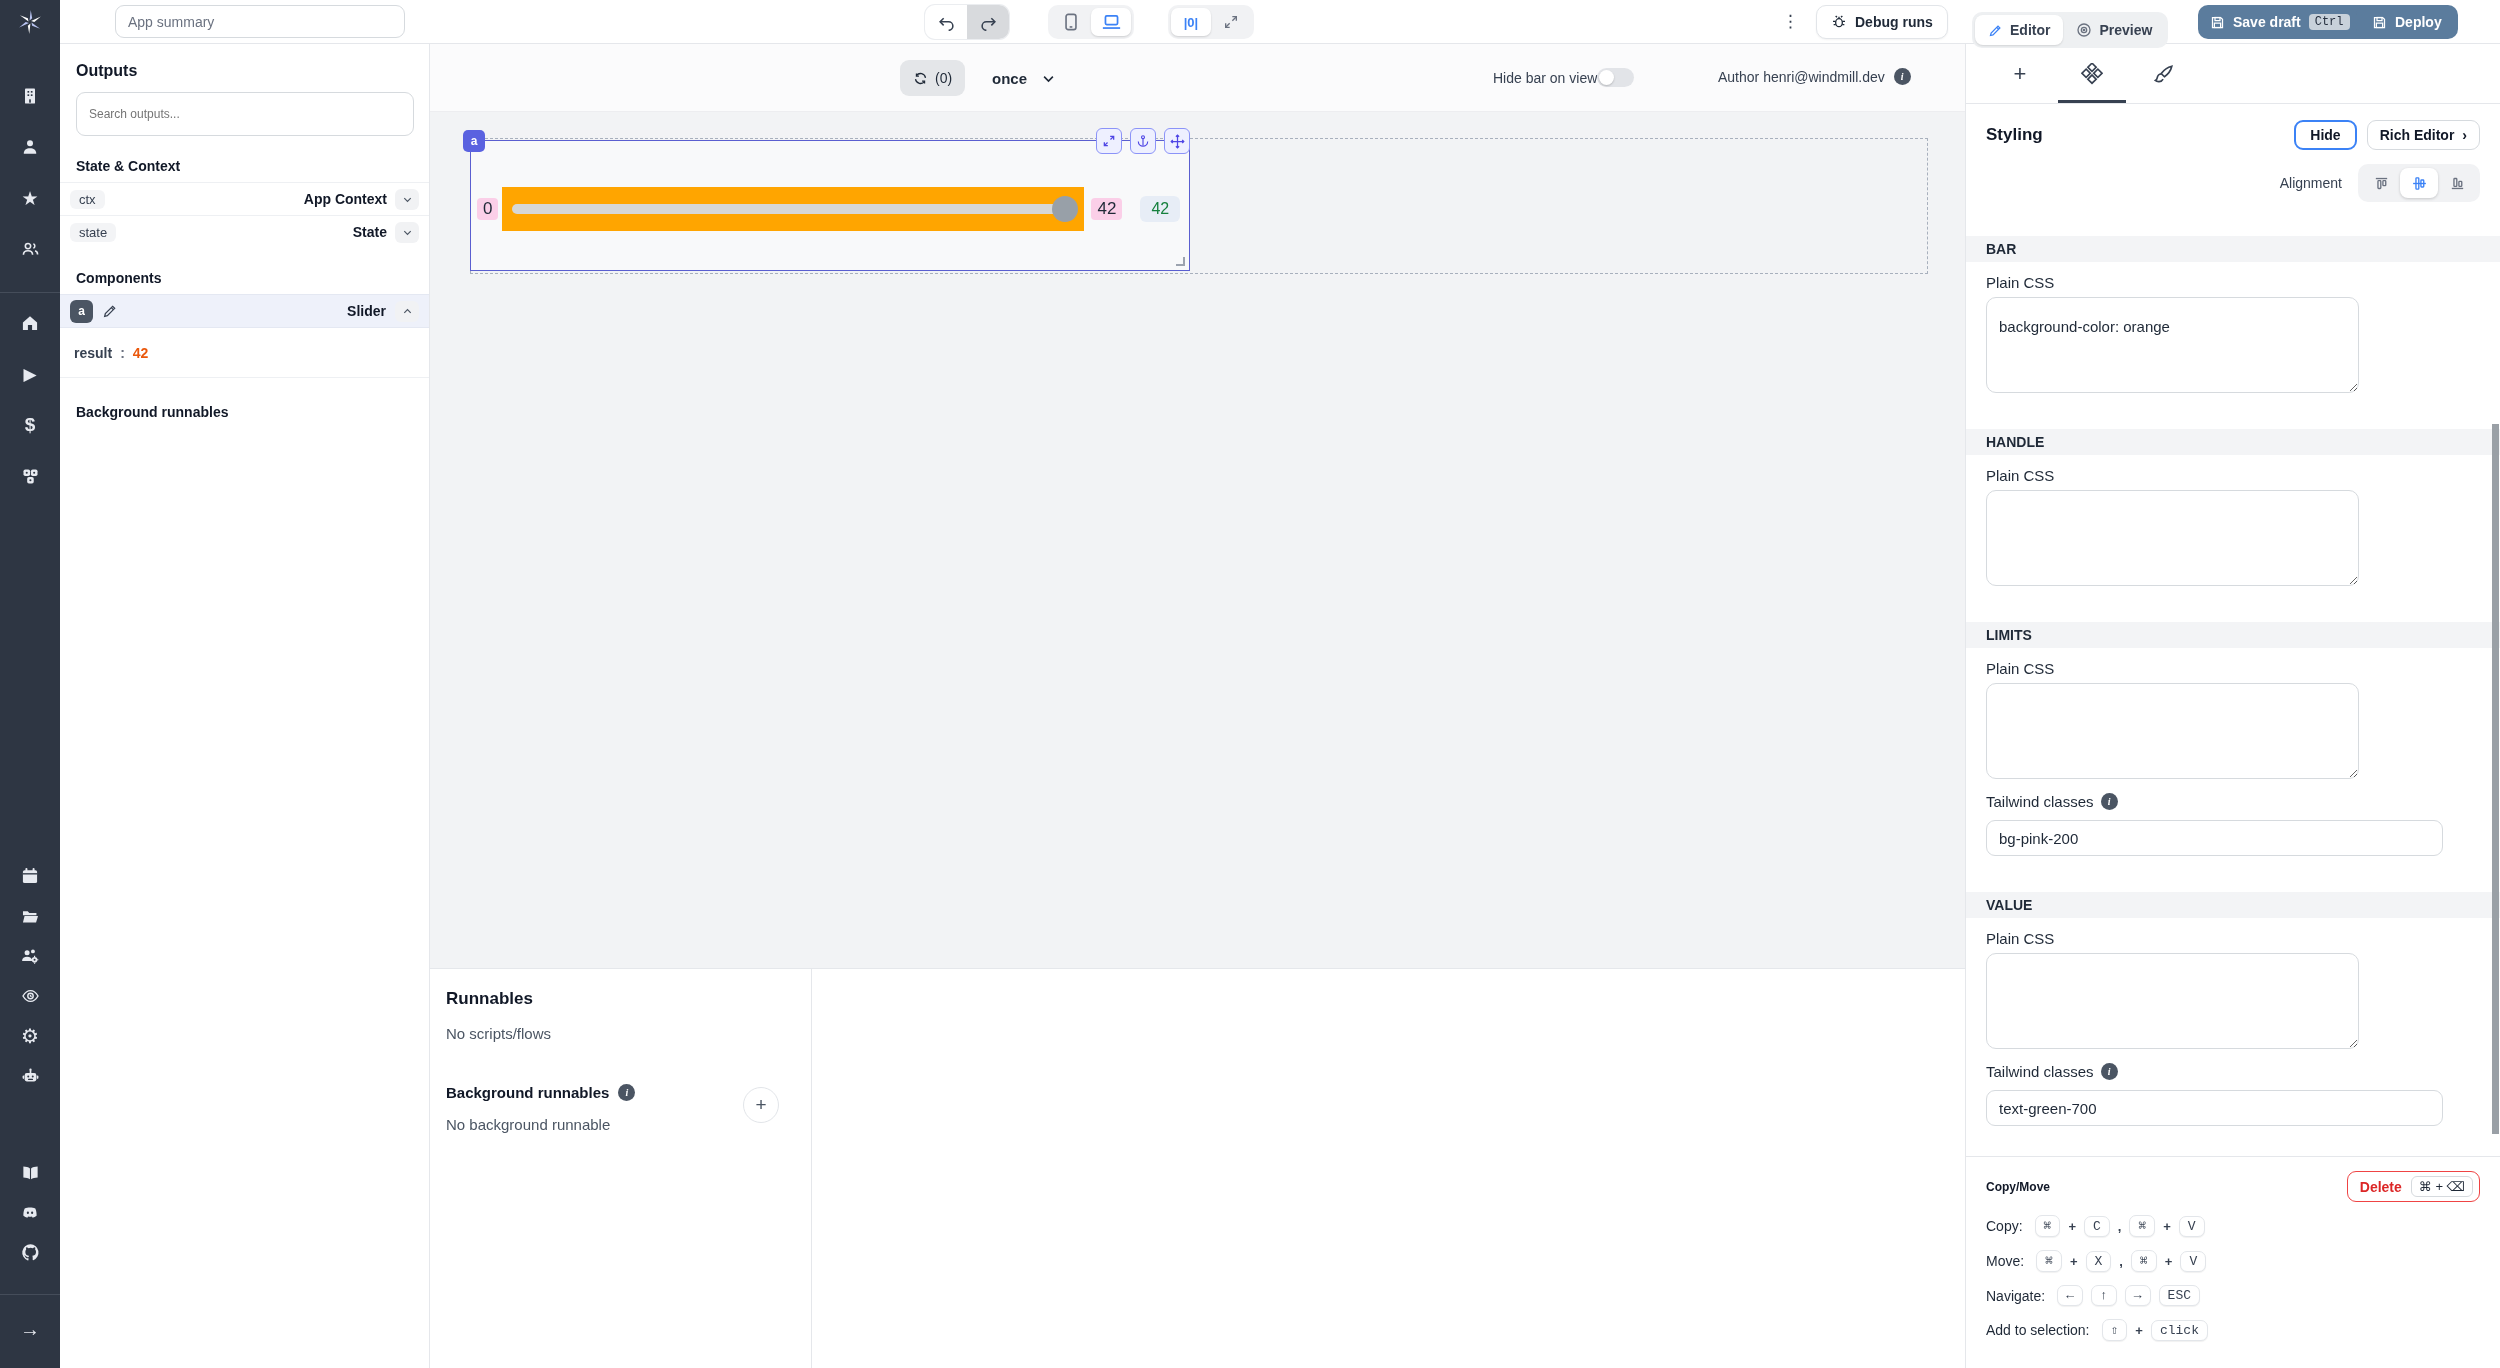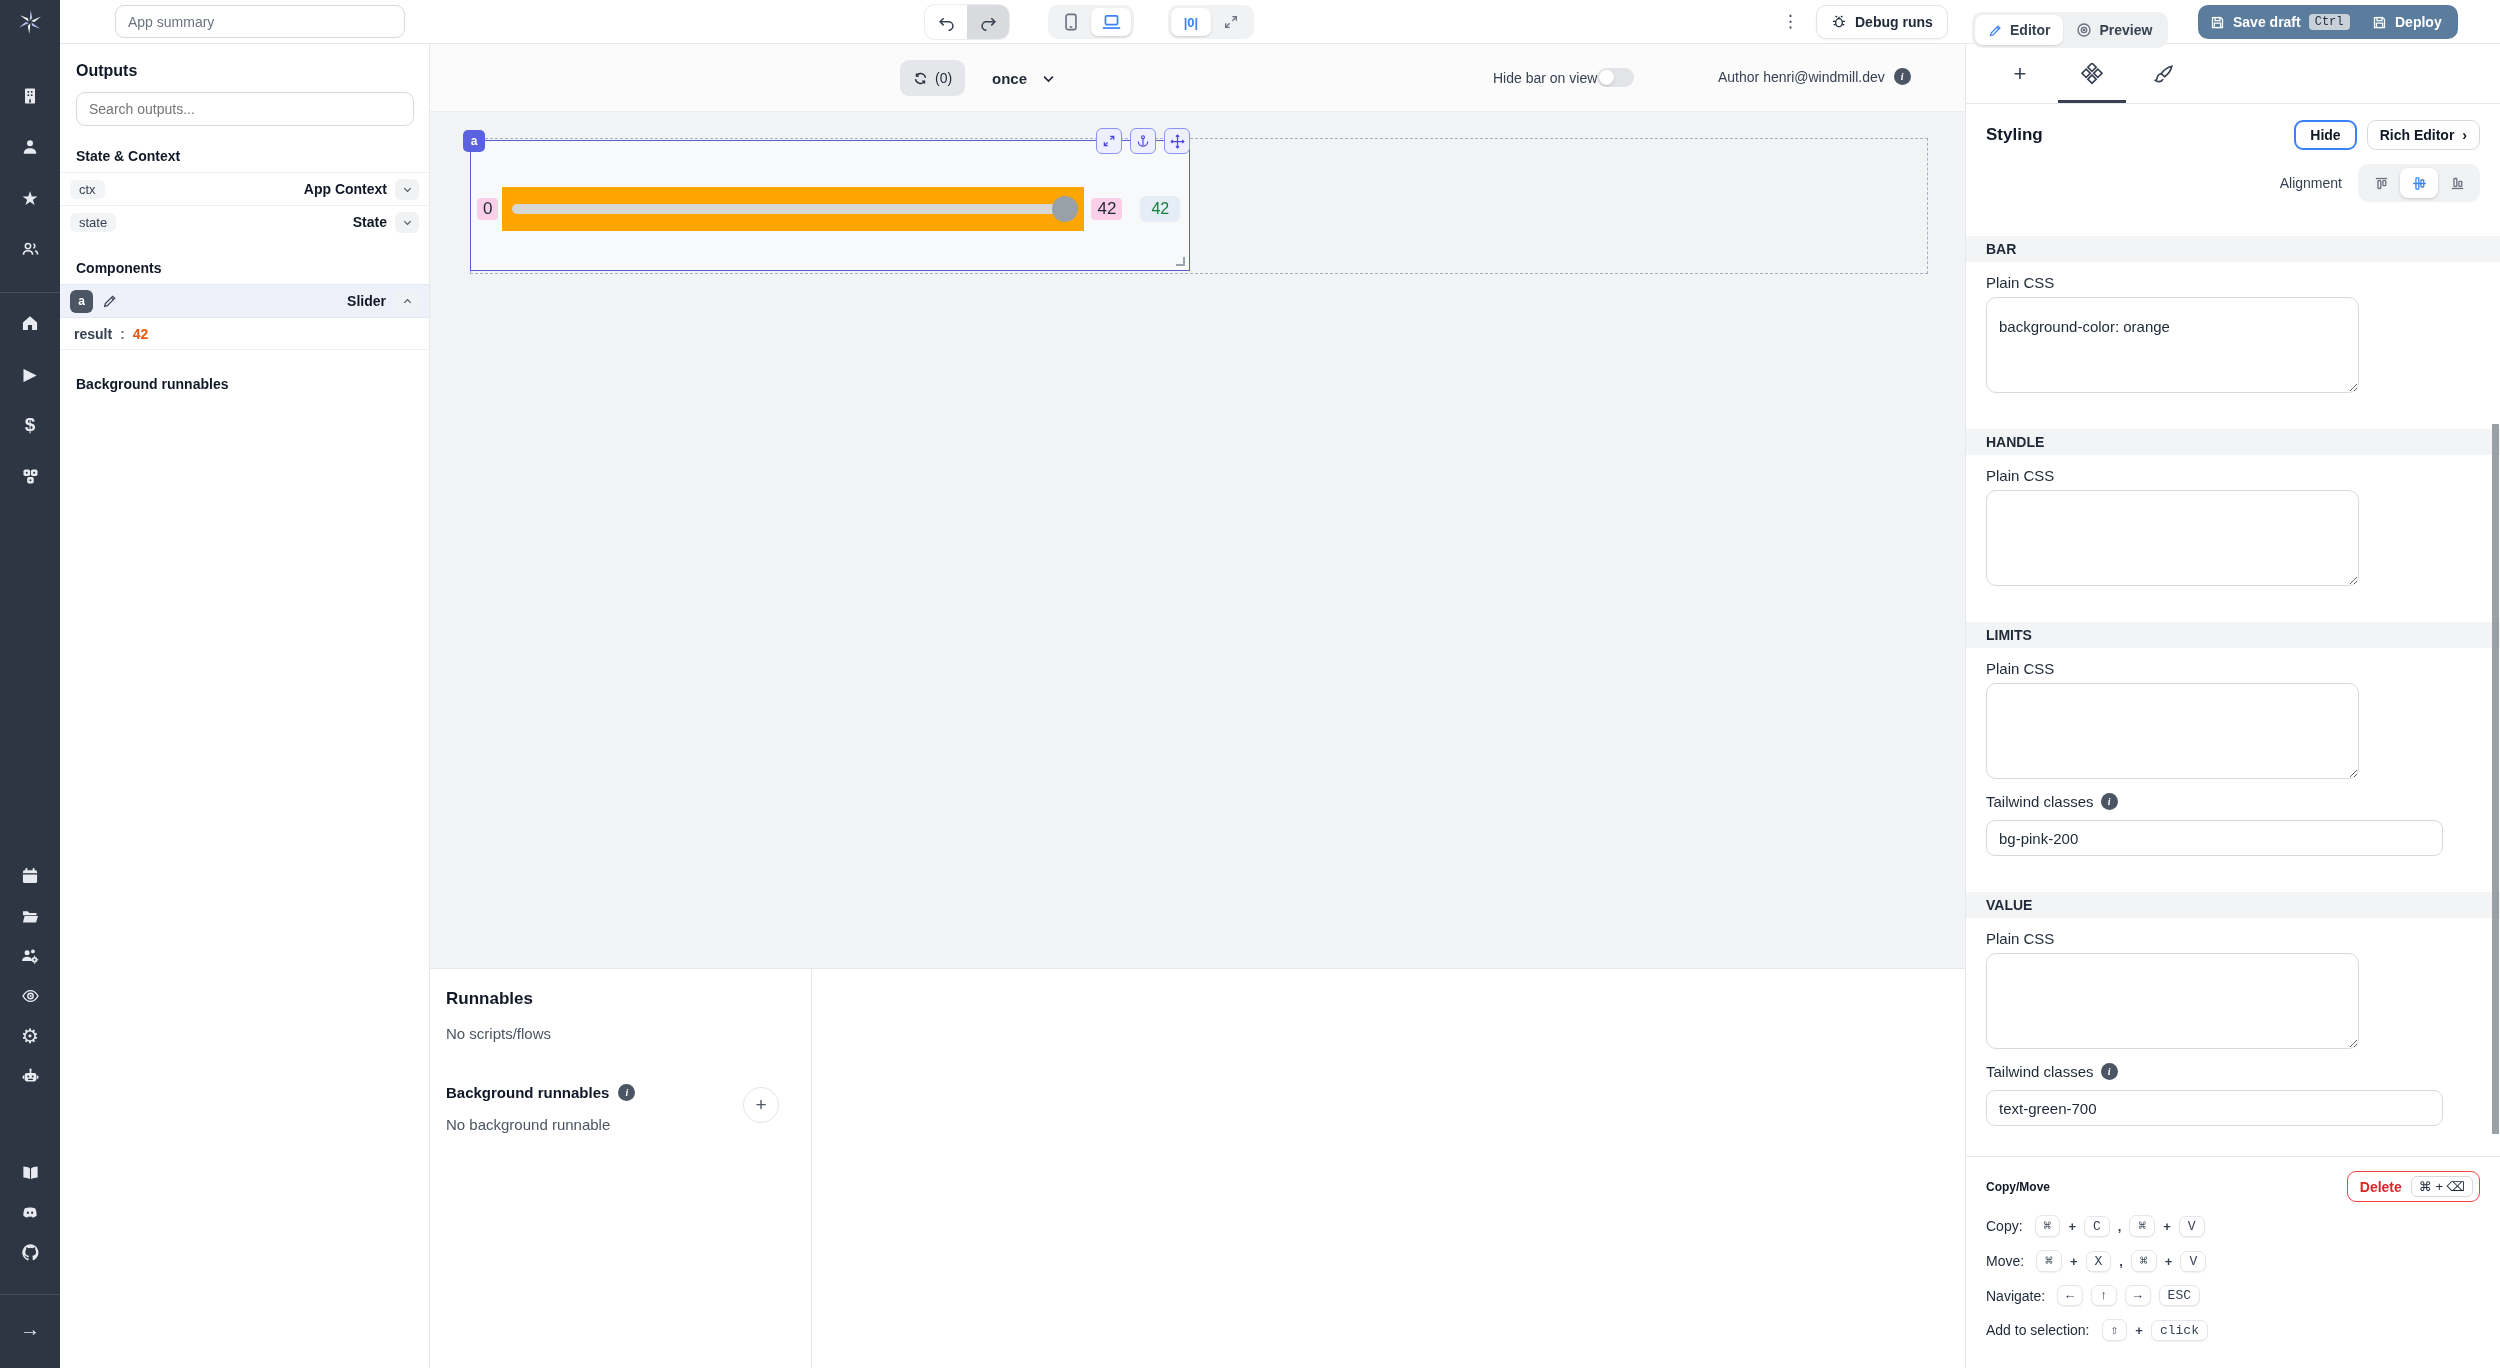--- a/index.html
+++ b/index.html
@@ -37,31 +37,31 @@
   .rail { width:60px; background:#2e3643; display:flex; flex-direction:column; align-items:center; padding-top:40px; flex:0 0 60px; }
   .ric { height:24px; width:24px; margin-bottom:27px; display:flex; align-items:center; justify-content:center; color:#e7eaf0; cursor:pointer; font-size:18px; }
   .ric.tight { margin-bottom:16px; }
   .rail-div { width:60px; height:1px; background:#454d5a; margin:4px 0 18px; }
   .rail-spacer { flex:1; }
   .rail svg { display:block; }
 
   
   .lpanel { width:370px; border-right:1px solid #e5e7eb; background:#fff; flex:0 0 370px; overflow:hidden; }
   .lp-title { font-size:16px; font-weight:700; color:#111827; padding:18px 16px 10px; }
-  .lp-search { display:block; margin:2px 16px 6px; width:338px; height:34px; border:1px solid #d6dade; border-radius:9px; padding:0 12px; font-size:14px; color:#b91c1c; outline:none; font-family:"Liberation Sans",sans-serif; }
+  .lp-search { display:block; margin:2px 16px 6px; width:338px; height:44px; border:1px solid #d6dade; border-radius:9px; padding:0 12px; font-size:12px; color:#b91c1c; outline:none; font-family:"Liberation Sans",sans-serif; }
   .lp-sub { font-size:14px; font-weight:700; color:#111827; padding:16px 16px 8px; }
   .lp-row { border-top:1px solid #eef0f3; height:33px; display:flex; align-items:center; padding:0 10px; gap:8px; }
   .lp-row:last-of-type { border-bottom:1px solid #eef0f3; }
   .id-badge { background:#f3f4f6; border-radius:6px; padding:2px 9px; font-size:13px; color:#374151; }
   .lp-row .sp { flex:1; }
   .row-type { font-weight:700; font-size:14px; color:#111827; }
   .chev-box { width:24px; height:21px; background:#f1f2f4; border-radius:6px; display:flex; align-items:center; justify-content:center; color:#4b5563; cursor:pointer; }
   .comp-row { background:#eef1fa; border-top:1px solid #e4e8f2; border-bottom:1px solid #e4e8f2; height:34px; display:flex; align-items:center; padding:0 10px; gap:9px; cursor:pointer; }
   .a-badge { width:23px; height:23px; background:#4b5563; color:#fff; font-size:12px; font-weight:700; border-radius:6px; display:flex; align-items:center; justify-content:center; }
-  .result-row { height:32px; display:flex; align-items:center; gap:8px; padding:0 14px; border-bottom:1px solid #eef0f3; font-size:14px; }
+  .result-row { height:50px; display:flex; align-items:center; gap:8px; padding:0 14px; border-bottom:1px solid #eef0f3; font-size:14px; }
   .result-key { color:#374151; font-weight:600; }
   .result-colon { color:#6b7280; font-weight:700; }
   .result-val { color:#ea580c; font-weight:700; }
 
   
   .center { flex:1; display:flex; flex-direction:column; min-width:0; background:#f2f3f5; }
   .canvas-toolbar { height:68px; background:#fbfbfc; border-bottom:1px solid #ededf0; position:relative; flex:0 0 68px; }
   .refresh-pill { position:absolute; left:470px; top:16px; height:36px; background:#e4e6e9; border-radius:9px; display:flex; align-items:center; gap:7px; padding:0 13px; font-size:14px; color:#1f2937; cursor:pointer; }
   .once-dd { position:absolute; left:562px; top:16px; height:36px; display:flex; align-items:center; gap:14px; font-size:15px; font-weight:600; color:#1f2937; cursor:pointer; }
   .hidebar { position:absolute; left:1063px; top:24px; display:flex; align-items:center; font-size:14px; color:#374151; }

